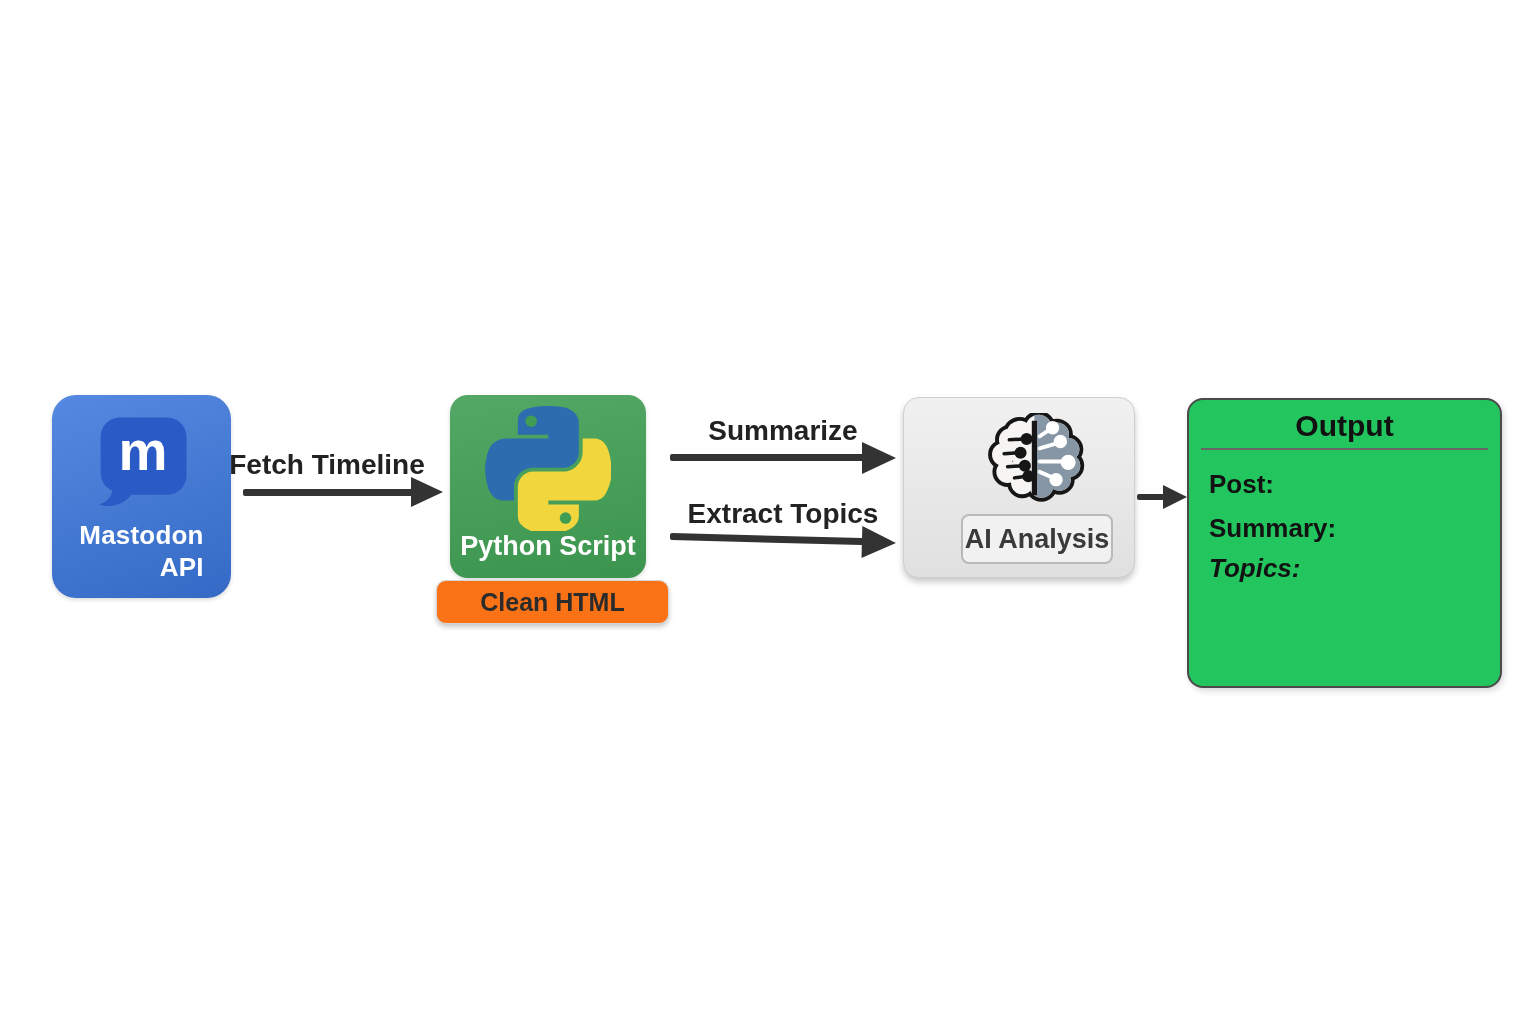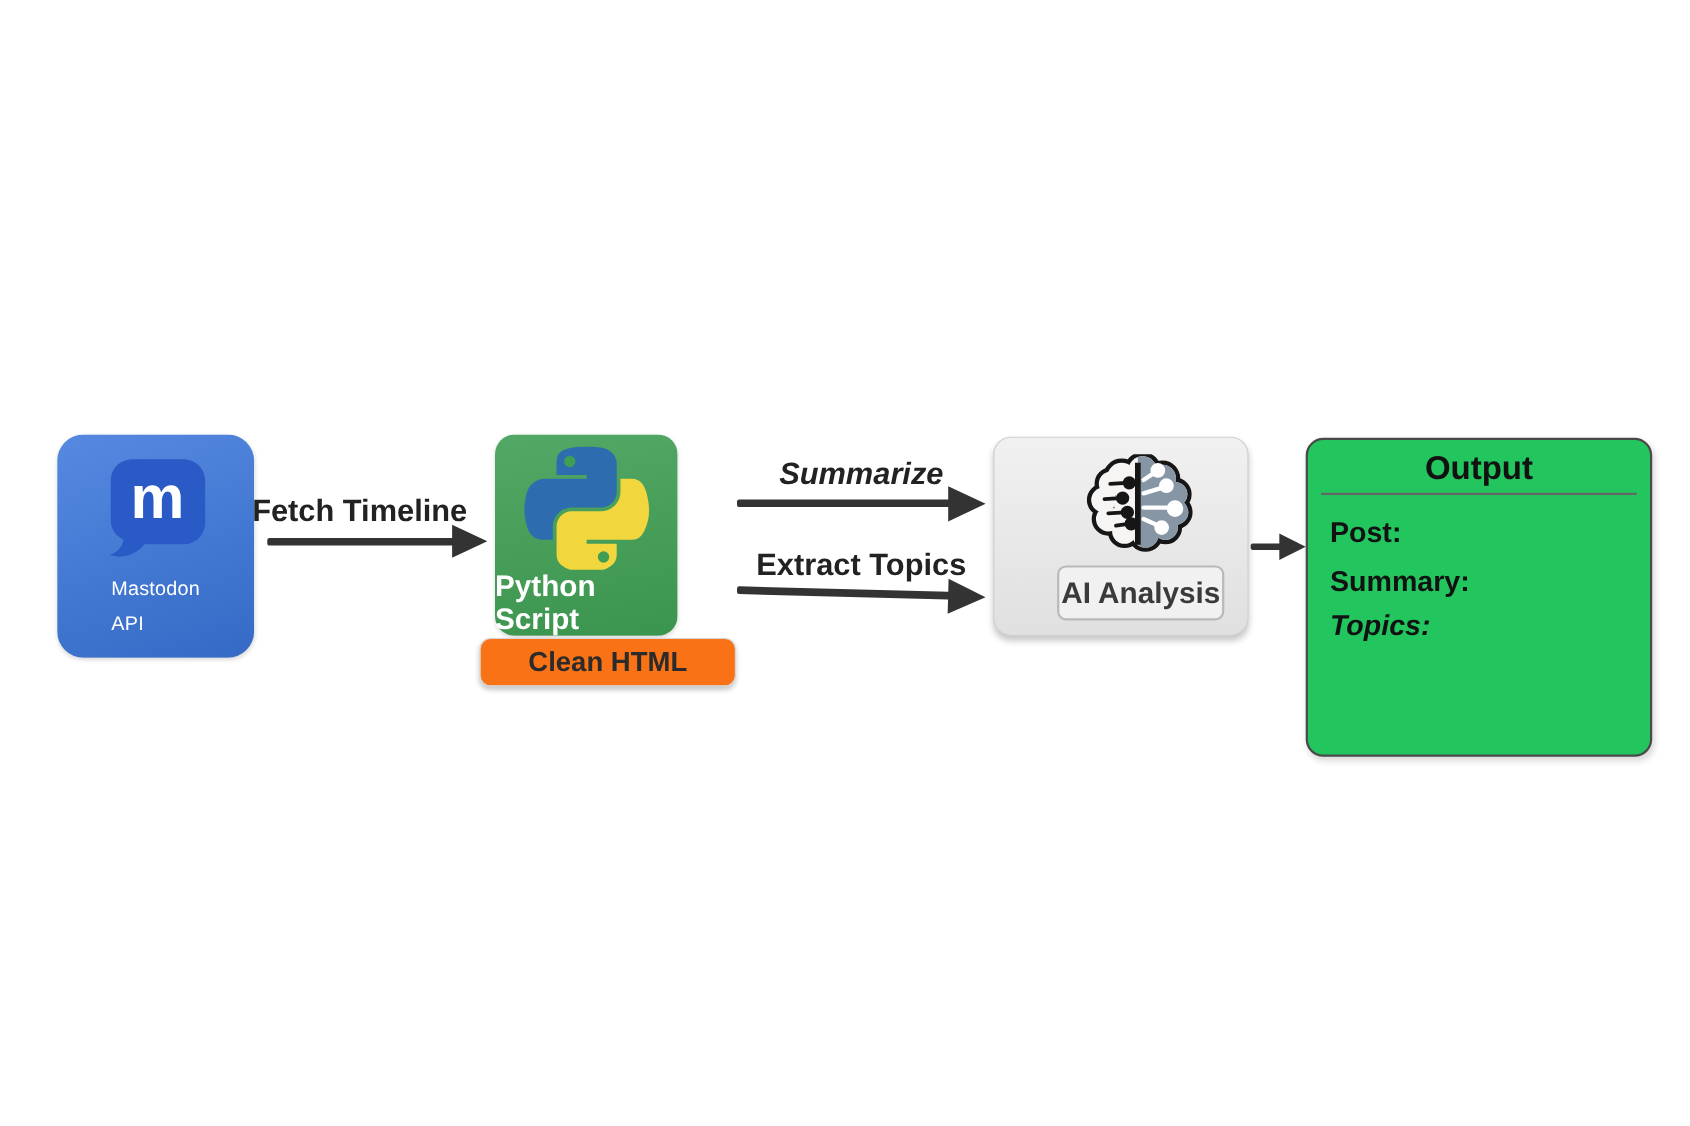--- a/index.html
+++ b/index.html
@@ -13,26 +13,26 @@
   .node { box-sizing:border-box; }
 
   .mastodon-node {
     left:52px; top:395px; width:179px; height:203px; border-radius:24px;
     background-image:linear-gradient(160deg, rgba(255,255,255,.14), rgba(0,0,0,.10));
     box-shadow:0 2px 4px rgba(0,0,0,.15);
     display:flex; flex-direction:column; align-items:center;
   }
   .mastodon-node .logo { margin-top:14px; }
   .mastodon-label {
-    margin-top:4px; color:#ffffff; font-weight:400; font-size:18px; line-height:32px;
-    text-align:left; letter-spacing:.2px;
+    margin-top:4px; color:#ffffff; font-weight:700; font-size:26px; line-height:32px;
+    text-align:right; letter-spacing:.2px;
   }
 
   .python-node {
-    left:450px; top:395px; width:166px; height:183px; border-radius:18px;
+    left:450px; top:395px; width:196px; height:183px; border-radius:18px;
     background-image:linear-gradient(170deg, rgba(255,255,255,.10), rgba(0,0,0,.06));
     box-shadow:0 2px 4px rgba(0,0,0,.15);
     display:flex; flex-direction:column; align-items:center;
   }
   .python-node .logo { margin-top:11px; }
   .python-label { margin-top:0px; color:#ffffff; font-weight:700; font-size:27px; line-height:30px; }
 
   .badge {
     left:436px; top:580px; width:233px; height:44px; border-radius:10px;
     border:1px solid #d7d7d7;
@@ -72,21 +72,21 @@
 
   
   .arrow-label { font-weight:700; font-size:28px; color:#222; text-align:center; }
   .arrow-line { background:#333; border-radius:2px; }
   .arrow-head { width:0; height:0; }
 
   .fetch-label   { left:222px; top:449px; width:210px; }
   .fetch-line    { left:243px; top:489px; width:170px; height:7px; }
   .fetch-head    { left:411px; top:477px; border-top:15px solid transparent; border-bottom:15px solid transparent; border-left:32px solid #333; }
 
-  .summarize-label { left:668px; top:415px; width:230px;font-style:italic; }
+  .summarize-label { left:668px; top:415px; width:230px; }
   .summarize-line  { left:670px; top:454px; width:194px; height:7px; }
   .summarize-head  { left:862px; top:442px; border-top:16px solid transparent; border-bottom:16px solid transparent; border-left:34px solid #333; }
 
   .extract-label { left:668px; top:498px; width:230px; }
   .extract-arrow { left:670px; top:529px; width:230px; height:16px; transform:rotate(1.5deg); transform-origin:left center; }
   .extract-line  { left:0; top:4px; width:194px; height:7px; }
   .extract-head  { left:192px; top:-8px; border-top:16px solid transparent; border-bottom:16px solid transparent; border-left:34px solid #333; }
 
   .output-arrow-line { left:1137px; top:494px; width:28px; height:6px; }
   .output-arrow-head { left:1163px; top:485px; border-top:12px solid transparent; border-bottom:12px solid transparent; border-left:24px solid #333; }

